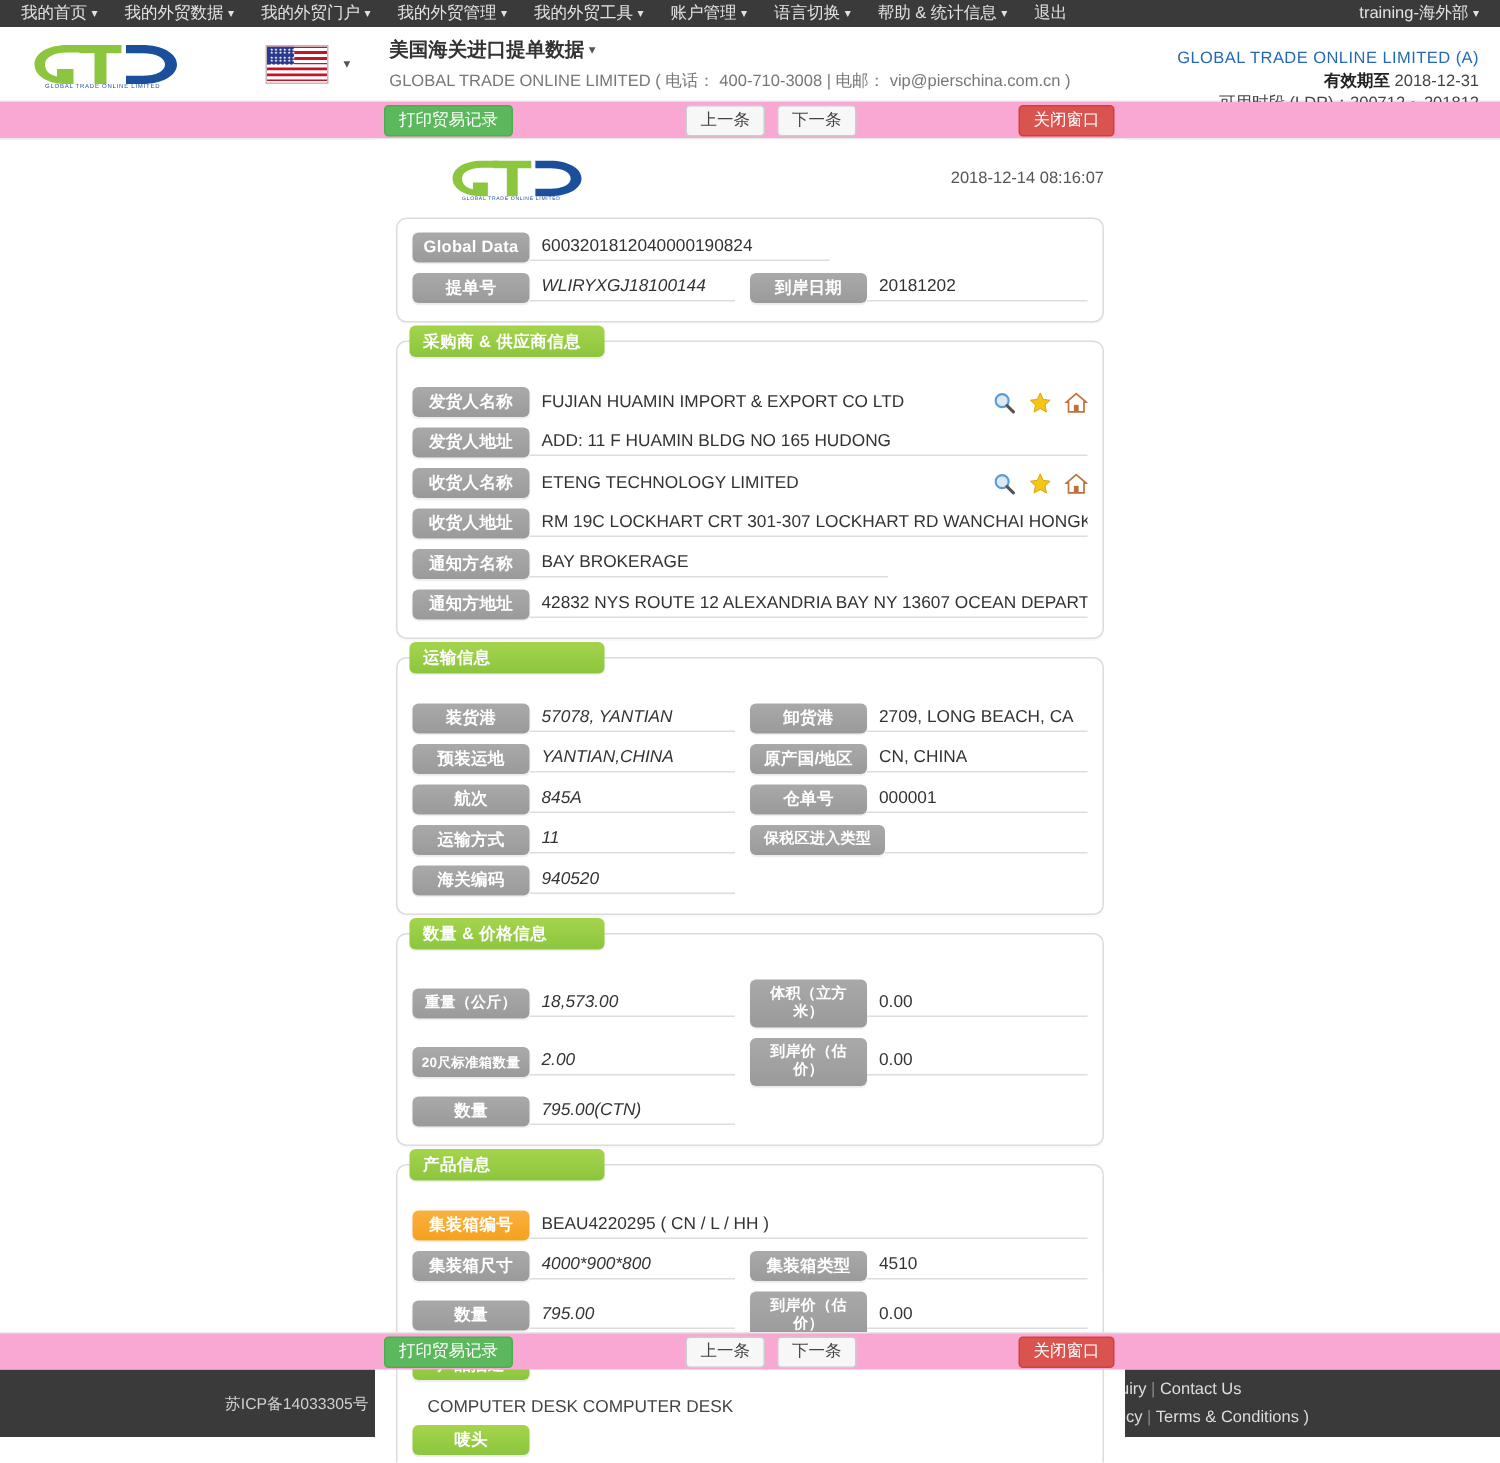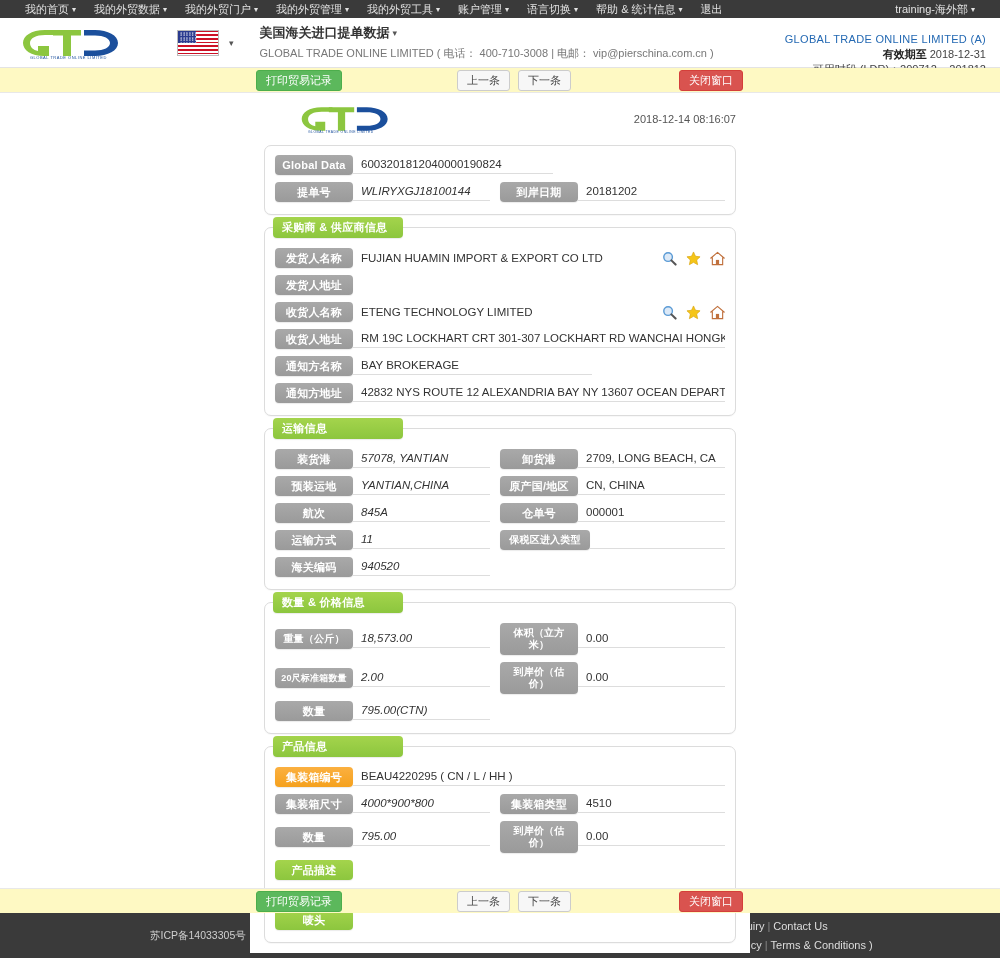--- a/index.html
+++ b/index.html
@@ -7,21 +7,21 @@
   body {
     width:1000px; height:975px;
     font-family:"Liberation Sans","DejaVu Sans",sans-serif;
     font-size:12px; color:#333; background:#ffffff;
     overflow:hidden;
   }
 
   
   .topnav {
     height:18px; background:#3a3a3a; color:#d8d8d8;
-    display:flex; align-items:center; padding:0 16px;
+    display:flex; align-items:center; padding:0 5px;
     font-size:11px; white-space:nowrap;
   }
   .topnav .nav-item {
     padding:0 9px; height:18px; line-height:18px; cursor:pointer; color:#e2e2e2;
   }
   .caret { display:inline-block; margin-left:3px; font-size:8px; transform:translateY(-1px); }
   .topnav .spacer { flex:1 1 auto; }
 
   
   .header {
@@ -46,21 +46,21 @@
 
   .headright { position:absolute; right:14px; top:14px; text-align:right; line-height:15px; }
   .headright .hr1 { color:#2469b3; font-size:11px; letter-spacing:.3px; }
   .headright .hr2 { color:#444; font-size:11px; }
   .headright .hr2 b { color:#222; }
   .headright .hr3 { color:#444; font-size:11px; }
 
   
   .actionbar {
     height:25px; display:flex; align-items:center;
-    position:relative; background:#fef9c3; border-bottom:1px solid #e8e8e8;
+    position:relative; background:#f9a8d4; border-bottom:1px solid #e8e8e8;
   }
   .actionbar.bottom { border-bottom:none; border-top:1px solid #e8e8e8; }
   .btn {
     font-size:11px; padding:3px 9px; border-radius:3px; cursor:pointer;
     border:1px solid transparent; line-height:13px; display:inline-block;
   }
   .btn-green { background:#5cb85c; border-color:#4cae4c; color:#fff; position:absolute; left:256px; }
   .btn-red   { background:#d9534f; border-color:#d43f3a; color:#fff; position:absolute; right:257px; }
   .btn-grey  { background:#f7f7f7; border-color:#cccccc; color:#444; }
   .navbtns { position:absolute; left:457px; display:flex; gap:8px; }
@@ -73,21 +73,21 @@
   }
   .doc-top { display:flex; align-items:flex-start; justify-content:space-between; height:42px;gap:36px; }
   .doc-logo { width:95px; height:32px; margin-left:35px;}
   .doc-date { font-size:11px; color:#555; margin-top:10px; }
 
   .panel {
     border:1px solid #dcdcdc; border-radius:7px; background:#fff;
     margin-bottom:10px; padding:9px 10px 10px 10px; position:relative;
     box-shadow:0 1px 1px rgba(0,0,0,.03);
   }
-  .panel.with-tab { margin-top:12px; padding-top:20px; }
+  .panel.with-tab { margin-top:12px; padding-top:30px; }
   .sect-tab {
     position:absolute; top:-11px; left:8px;
     background:linear-gradient(to bottom,#a4d44c 0%,#8cc63e 100%);
     color:#fff; font-size:11px; font-weight:bold;
     border-radius:4px; padding:3px 10px 3px 9px; min-width:130px;
     letter-spacing:.3px; box-shadow:0 1px 1px rgba(0,0,0,.08);
   }
 
   .rowline { display:flex; align-items:center; margin-bottom:7px; }
   .rowline:last-child { margin-bottom:2px; }
@@ -279,20 +279,21 @@
               </svg></span>
         <span class="ico"><svg viewBox="0 0 16 16" width="15" height="15">
                 <polygon points="8,1.5 15,7.5 13.5,7.5 13.5,14.5 2.5,14.5 2.5,7.5 1,7.5" fill="#fff" stroke="#c0703c" stroke-width="1.2"></polygon>
                 <rect x="6.3" y="9.5" width="3.4" height="5" fill="#c0703c"></rect>
               </svg></span>
       </div>
     </div>
 
     <div class="rowline">
       <div class="chip">发货人地址</div>
+      <div class="val">ADD: 11 F HUAMIN BLDG NO 165 HUDONG</div>
     </div>
 
     <div class="rowline">
       <div class="chip">收货人名称</div>
       <div class="val nounder">ETENG TECHNOLOGY LIMITED</div>
       <div class="icons">
         <span class="ico"><svg viewBox="0 0 16 16" width="15" height="15">
                 <circle cx="6.5" cy="6.5" r="4.6" fill="#dce9f7" stroke="#5b9bd5" stroke-width="1.5"></circle>
                 <line x1="10" y1="10" x2="14.5" y2="14.5" stroke="#555" stroke-width="2.2" stroke-linecap="round"></line>
               </svg></span>

